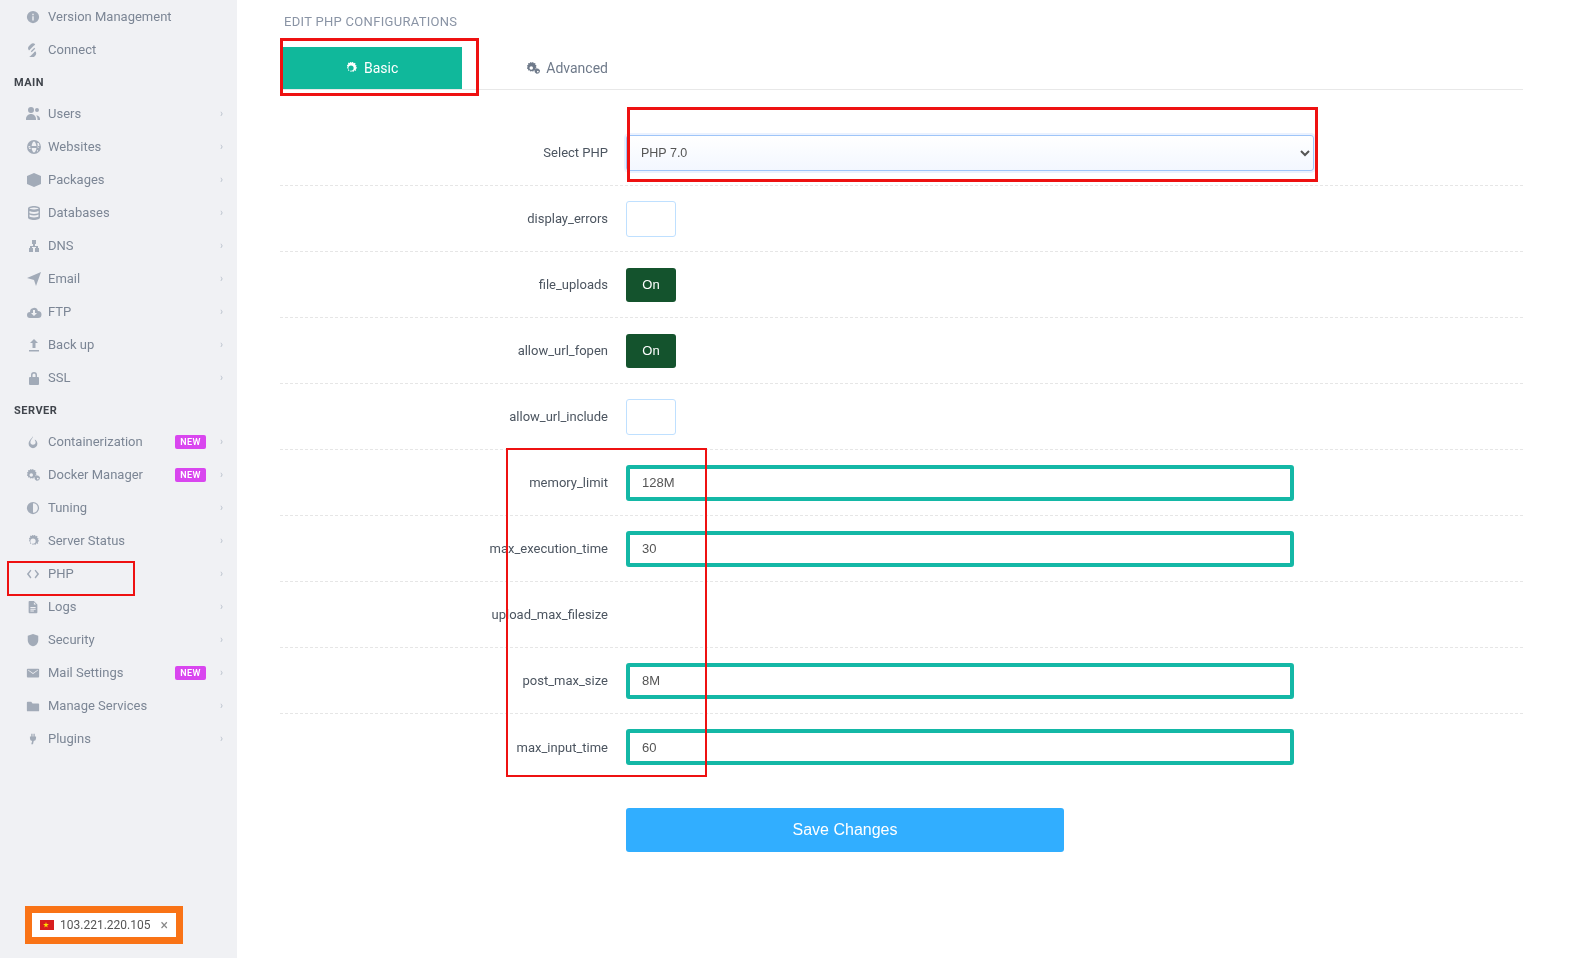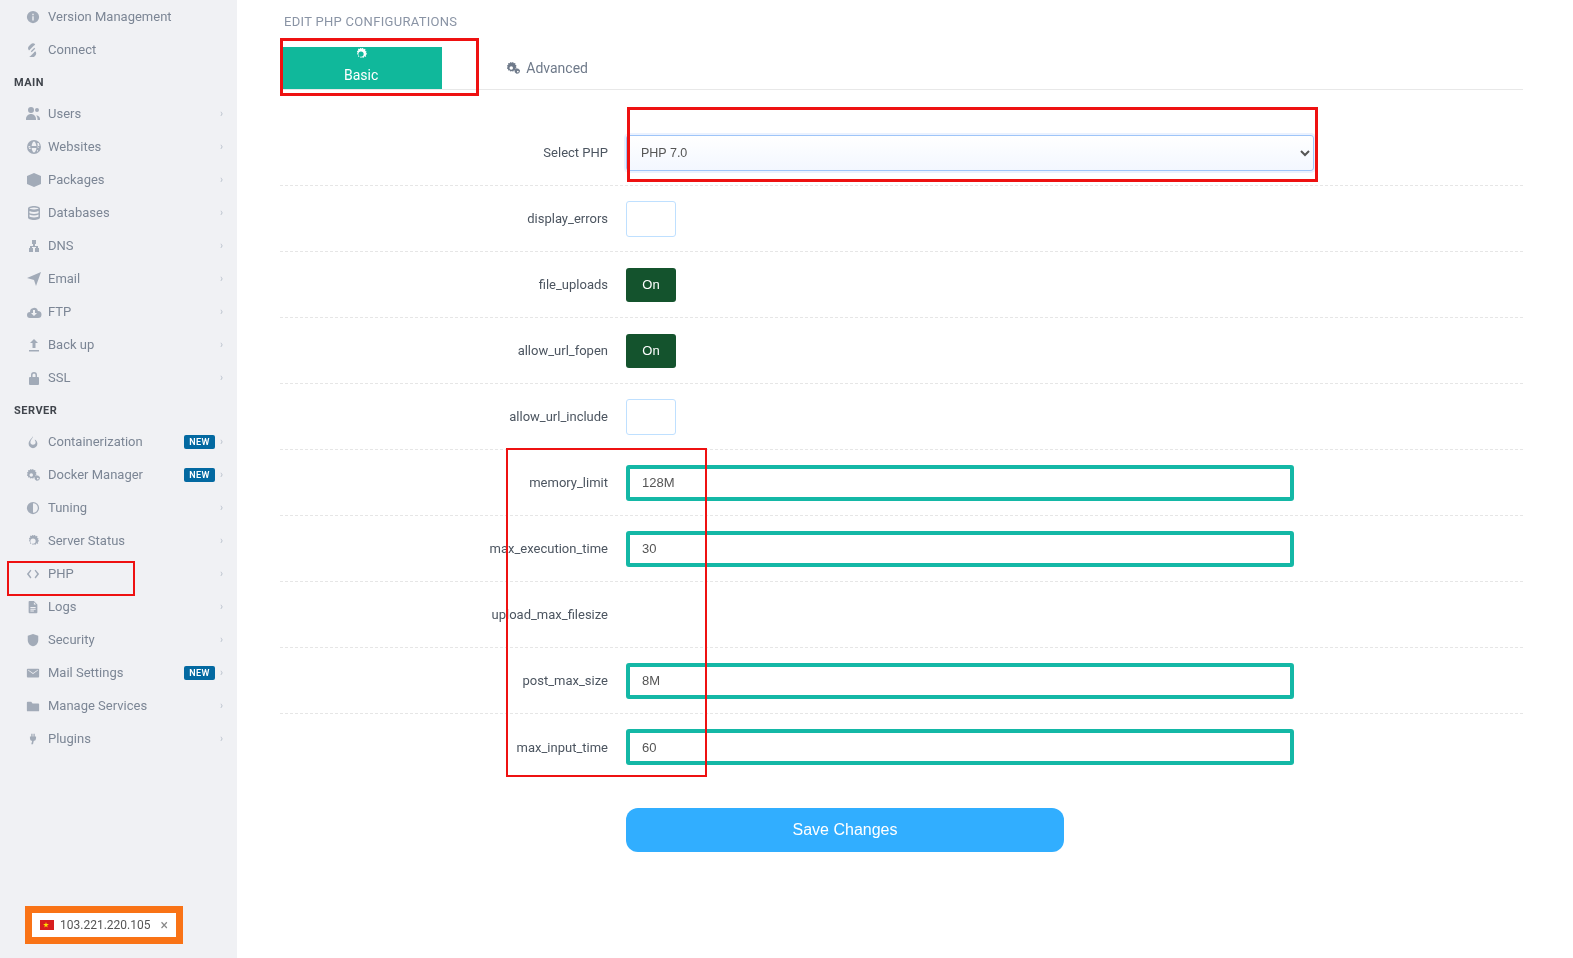--- a/index.html
+++ b/index.html
@@ -3,58 +3,58 @@
 <meta charset="utf-8">
 <style>
 * { margin: 0; padding: 0; box-sizing: border-box; }
 body { font-family: -apple-system, BlinkMacSystemFont, "Segoe UI", Roboto, Arial, sans-serif; font-size: 13px; color: #555; background: #fff; width: 1573px; height: 958px; overflow: hidden; position: relative; }
 
 
 .sidebar { position: absolute; left: 0; top: 0; width: 237px; height: 100%; background: #f0f1f4; }
 .sidebar-item { display: flex; align-items: center; height: 33px; padding: 0 14px 0 26px; color: #7c8695; cursor: pointer; }
 .sidebar-item .icon { width: 22px; display: flex; align-items: center; justify-content: flex-start; color: #a2abb8; }
 .sidebar-item .lbl { flex: 1; font-size: 13px; color: #7c8695; }
-.sidebar-item .badge { background: #0369a1; color: #fff; font-size: 9px; font-weight: 600; padding: 2px 5px; border-radius: 2px; margin-right: 5px; letter-spacing: 0.5px; }
+.sidebar-item .badge { background: #d946ef; color: #fff; font-size: 9px; font-weight: 600; padding: 2px 5px; border-radius: 2px; margin-right: 14px; letter-spacing: 0.5px; }
 .sidebar-item .chev { color: #b9c1cc; font-size: 10px; }
 .sidebar-heading { font-size: 11px; font-weight: 700; color: #40454c; letter-spacing: 0.5px; padding: 10px 14px 8px 14px; }
 
 .red-box-php { position: absolute; left: 7px; top: 561px; width: 128px; height: 35px; border: 2px solid #e11; pointer-events: none; }
 
 
 .ip-tag { position: absolute; left: 25px; bottom: 14px; background: #fff; border: 7px solid #f97316; padding: 4px 8px; display: flex; align-items: center; gap: 6px; font-size: 12px; color: #555; }
 .ip-tag .flag { width: 14px; height: 10px; background: #d81e1e; position: relative; display: inline-block; }
 .ip-tag .flag::after { content: ""; position: absolute; left: 3px; top: 2px; width: 6px; height: 6px; background: #ffdd00; clip-path: polygon(50% 0%, 61% 35%, 98% 35%, 68% 57%, 79% 91%, 50% 70%, 21% 91%, 32% 57%, 2% 35%, 39% 35%); }
 .ip-tag .x { color: #888; font-size: 14px; cursor: pointer; margin-left: 4px; }
 
 
 .content { position: absolute; left: 280px; top: 0; right: 50px; }
 
 .page-title { color: #8a94a5; font-size: 13px; letter-spacing: 0.3px; padding: 14px 4px 18px 4px; }
 
 .tabs-red-wrap { position: absolute; left: 0; top: 38px; width: 199px; height: 58px; border: 3px solid #e11; }
 
 .tabs { display: flex; border-bottom: 1px solid #e8e8e8; }
 .tab { height: 42px; display: flex; align-items: center; gap: 6px; padding: 0 64px; color: #6f7a8a; cursor: pointer; font-size: 14px; }
-.tab.active { background: #10b89b; color: #fff; flex-direction: column; }
+.tab.active { background: #10b89b; color: #fff; }
 .tab .icon { display: flex; }
 
 .form { padding-top: 30px; }
 .form-row { display: flex; align-items: center; min-height: 66px; border-bottom: 1px dashed #e6e6e6; }
 .form-row.last { border-bottom: none; }
 .form-label { width: 346px; text-align: right; padding-right: 18px; color: #4c5560; font-size: 13px; }
 .form-field { flex: 1; }
 
 .red-box-select { position: absolute; left: 347px; top: 107px; width: 691px; height: 75px; border: 3px solid #e11; pointer-events: none; }
 .red-box-inputs { position: absolute; left: 226px; top: 448px; width: 201px; height: 329px; border: 2px solid #e11; pointer-events: none; }
 
 .select-php { width: 688px; height: 36px; border: 1px solid #9fc5f8; border-radius: 3px; background: linear-gradient(#fff, #f3f7ff); padding: 0 10px; font-size: 12.5px; color: #555; box-shadow: 0 0 0 2px rgba(120,170,255,0.15); }
 .small-text-input { width: 50px; height: 36px; border: 1px solid #bfe0ff; border-radius: 3px; background: #fff; }
 .toggle-btn { height: 34px; min-width: 50px; padding: 0 14px; background: #14532d; color: #fff; border: none; border-radius: 3px; font-size: 13px; cursor: pointer; }
 .text-input { width: 668px; height: 36px; border: 4px solid #14b8a6; border-radius: 3px; padding: 0 12px; font-size: 13px; color: #555; }
-.save-btn { width: 438px; height: 44px; background: #31aeff; color: #fff; border: none; border-radius: 12px; font-size: 16px; cursor: pointer; display: block; margin-left: 346px; margin-top: 28px; }
+.save-btn { width: 438px; height: 44px; background: #31aeff; color: #fff; border: none; border-radius: 3px; font-size: 16px; cursor: pointer; display: block; margin-left: 346px; margin-top: 28px; }
 
 svg { width: 14px; height: 14px; fill: currentColor; }
 .icon-lg svg { width: 16px; height: 16px; }
 </style>
 </head>
 <body>
 
 <div class="sidebar">
 
   <div class="sidebar-item">

